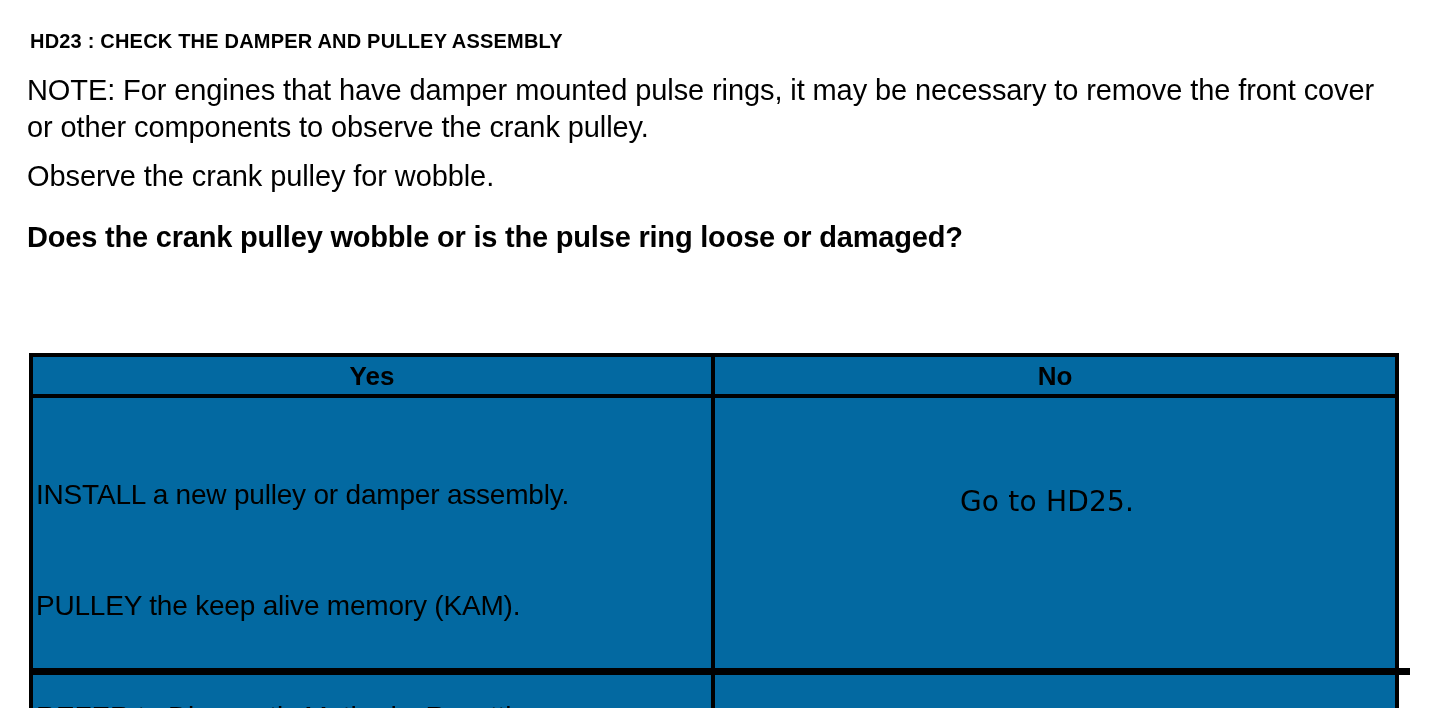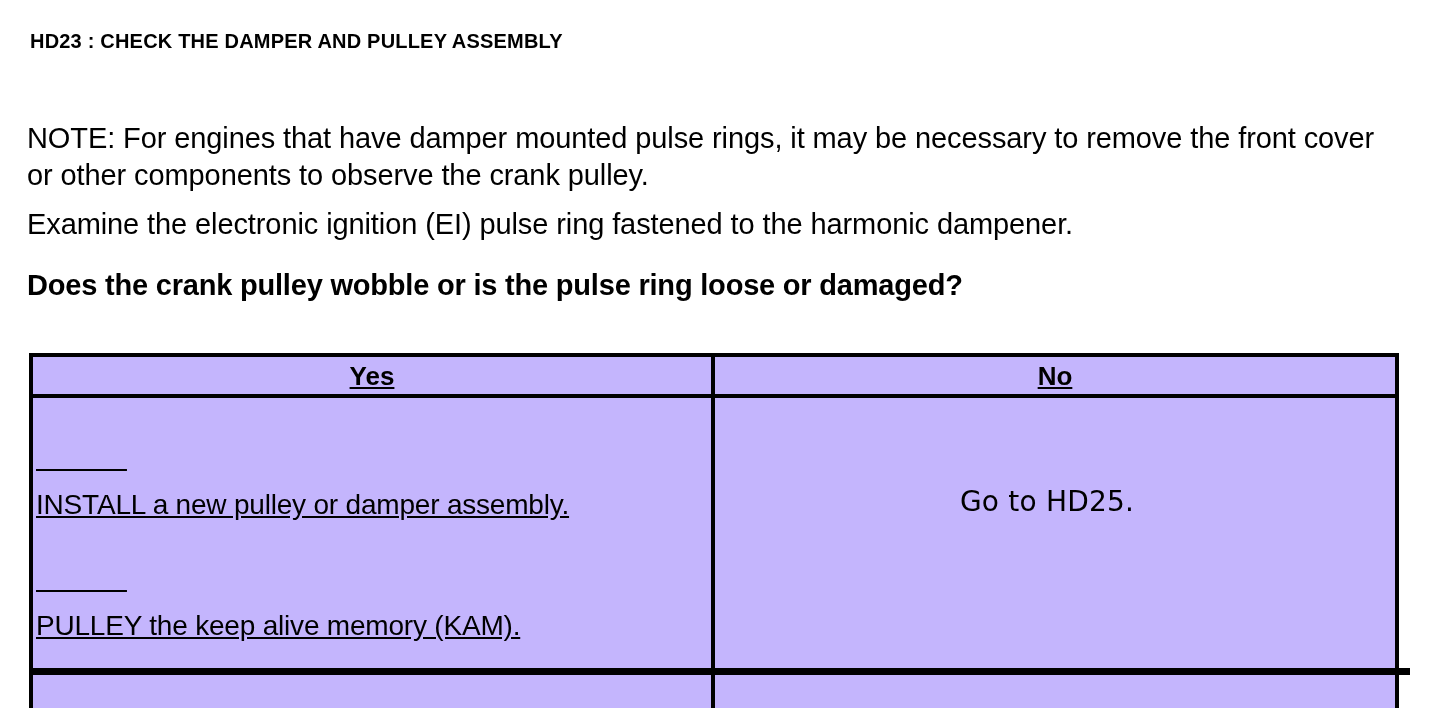--- a/index.html
+++ b/index.html
@@ -46,21 +46,20 @@
   .para {
     font-size: 29px;
     line-height: 37px;
     font-weight: normal;
     letter-spacing: -0.1px;
     margin: 0 0 9px 0;
     white-space: pre-wrap;
   }
   .para.note {
     margin-bottom: 12px;
-    margin-top: 48px;
   }
   .para.question {
     font-weight: bold;
     letter-spacing: -0.2px;
     margin-top: 24px;
   }
 
   
   .decision-table {
     position: absolute;
@@ -68,22 +67,21 @@
     top: 353px;
     width: 1366px;
     border-collapse: collapse;
     table-layout: fixed;
   }
   .decision-table td,
   .decision-table th {
     border: 4px solid #000000;
     padding: 0;
     vertical-align: top;
-    background: #c4b5fd;
-    text-decoration: underline;
+    background: #0369a1;
   }
   .decision-table th {
     height: 37px;
     font-size: 26px;
     font-weight: bold;
     text-align: center;
     vertical-align: middle;
     line-height: 1;
   }
   .col-yes { width: 682px; }
@@ -96,21 +94,20 @@
   .actions {
     font-size: 28px;
     line-height: 37px;
     padding: 4px 0 0 3px;
     white-space: pre-wrap;
     letter-spacing: -0.2px;
   }
   .action-line {
     display: block;
     white-space: pre;
-    margin-top: 10px;
   }
   .goto {
     position: absolute;
     left: 0;
     right: 16px;
     top: 87px;
     text-align: center;
     font-size: 28px;
     line-height: 34px;
     font-family: "DejaVu Sans", sans-serif;
@@ -129,21 +126,21 @@
 </style>
 </head>
 <body>
 
 <div class="page">
 
   <div class="step-title">HD23 : CHECK THE DAMPER AND PULLEY ASSEMBLY</div>
 
   <div class="body-block">
     <p class="para note">NOTE: For engines that have damper mounted pulse rings, it may be necessary to remove the front cover or other components to observe the crank pulley.</p>
-    <p class="para">Examine the electronic ignition (EI) pulse ring fastened to the harmonic dampener.</p>
+    <p class="para">Observe the crank pulley for wobble.</p>
     <p class="para question">Does the crank pulley wobble or is the pulse ring loose or damaged?</p>
   </div>
 
   <table class="decision-table">
     <colgroup>
       <col class="col-yes">
       <col class="col-no">
     </colgroup>
     <thead>
       <tr>

